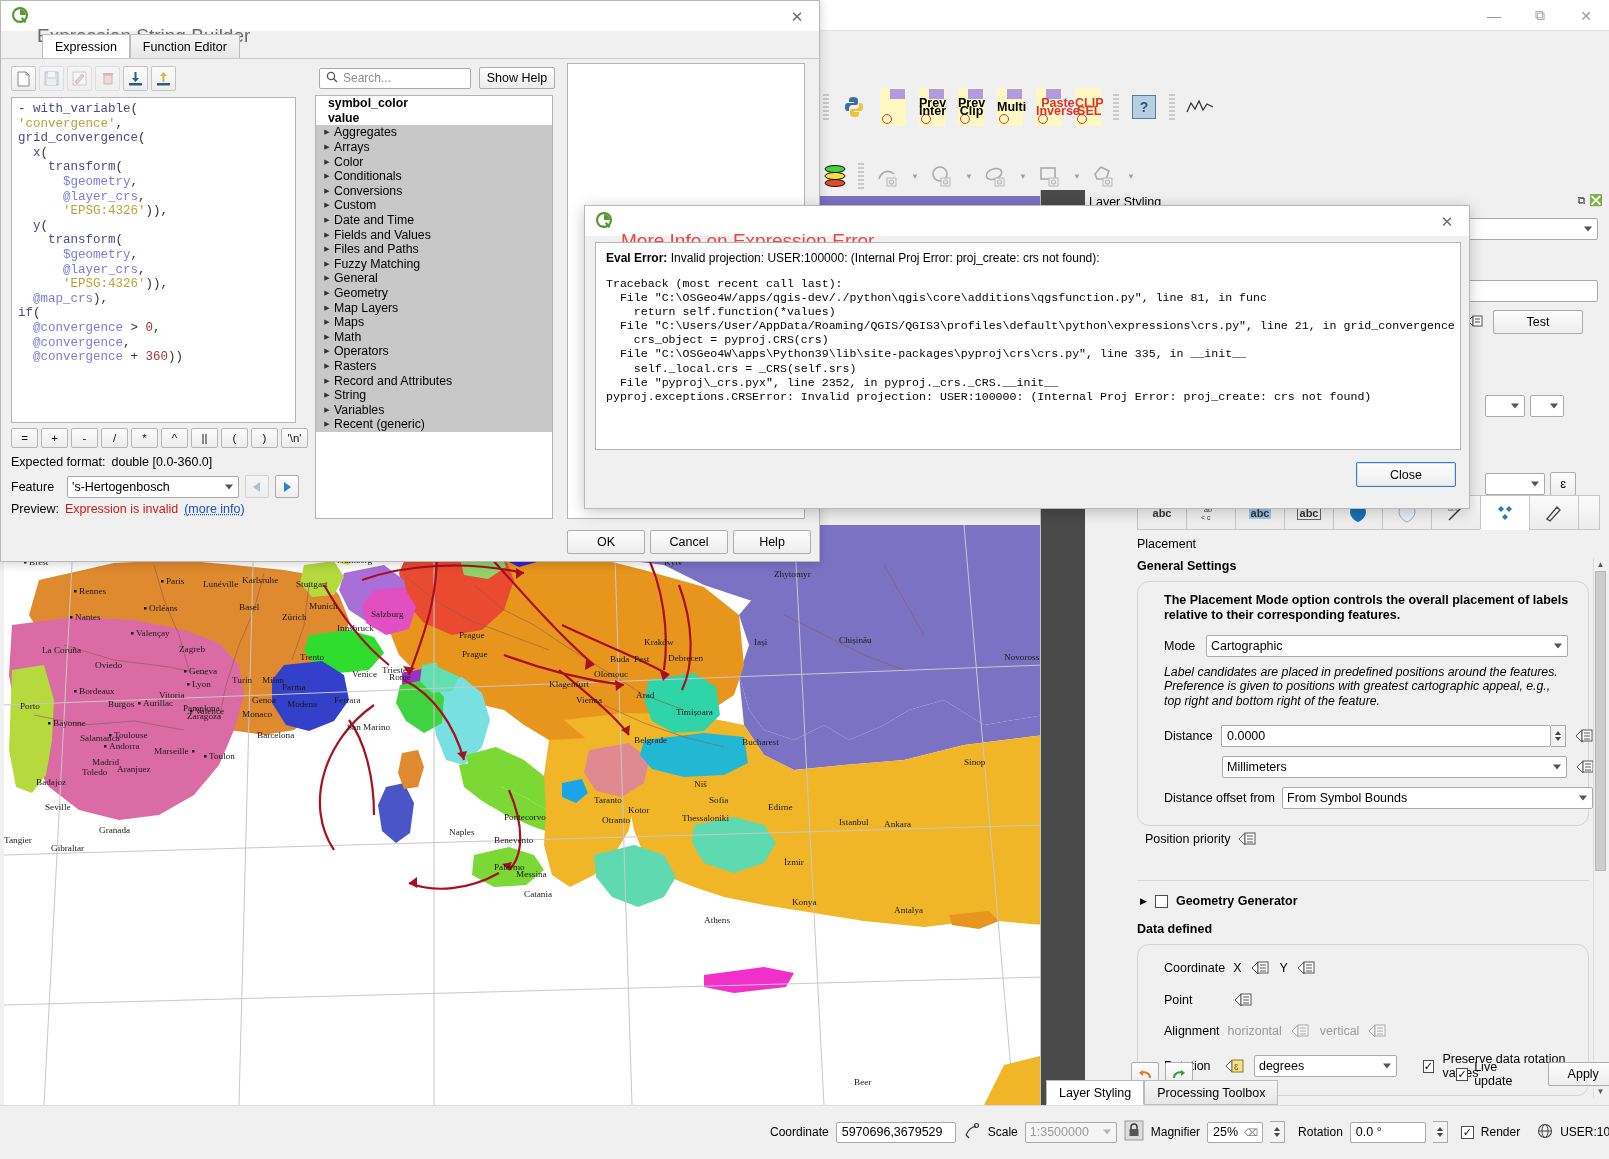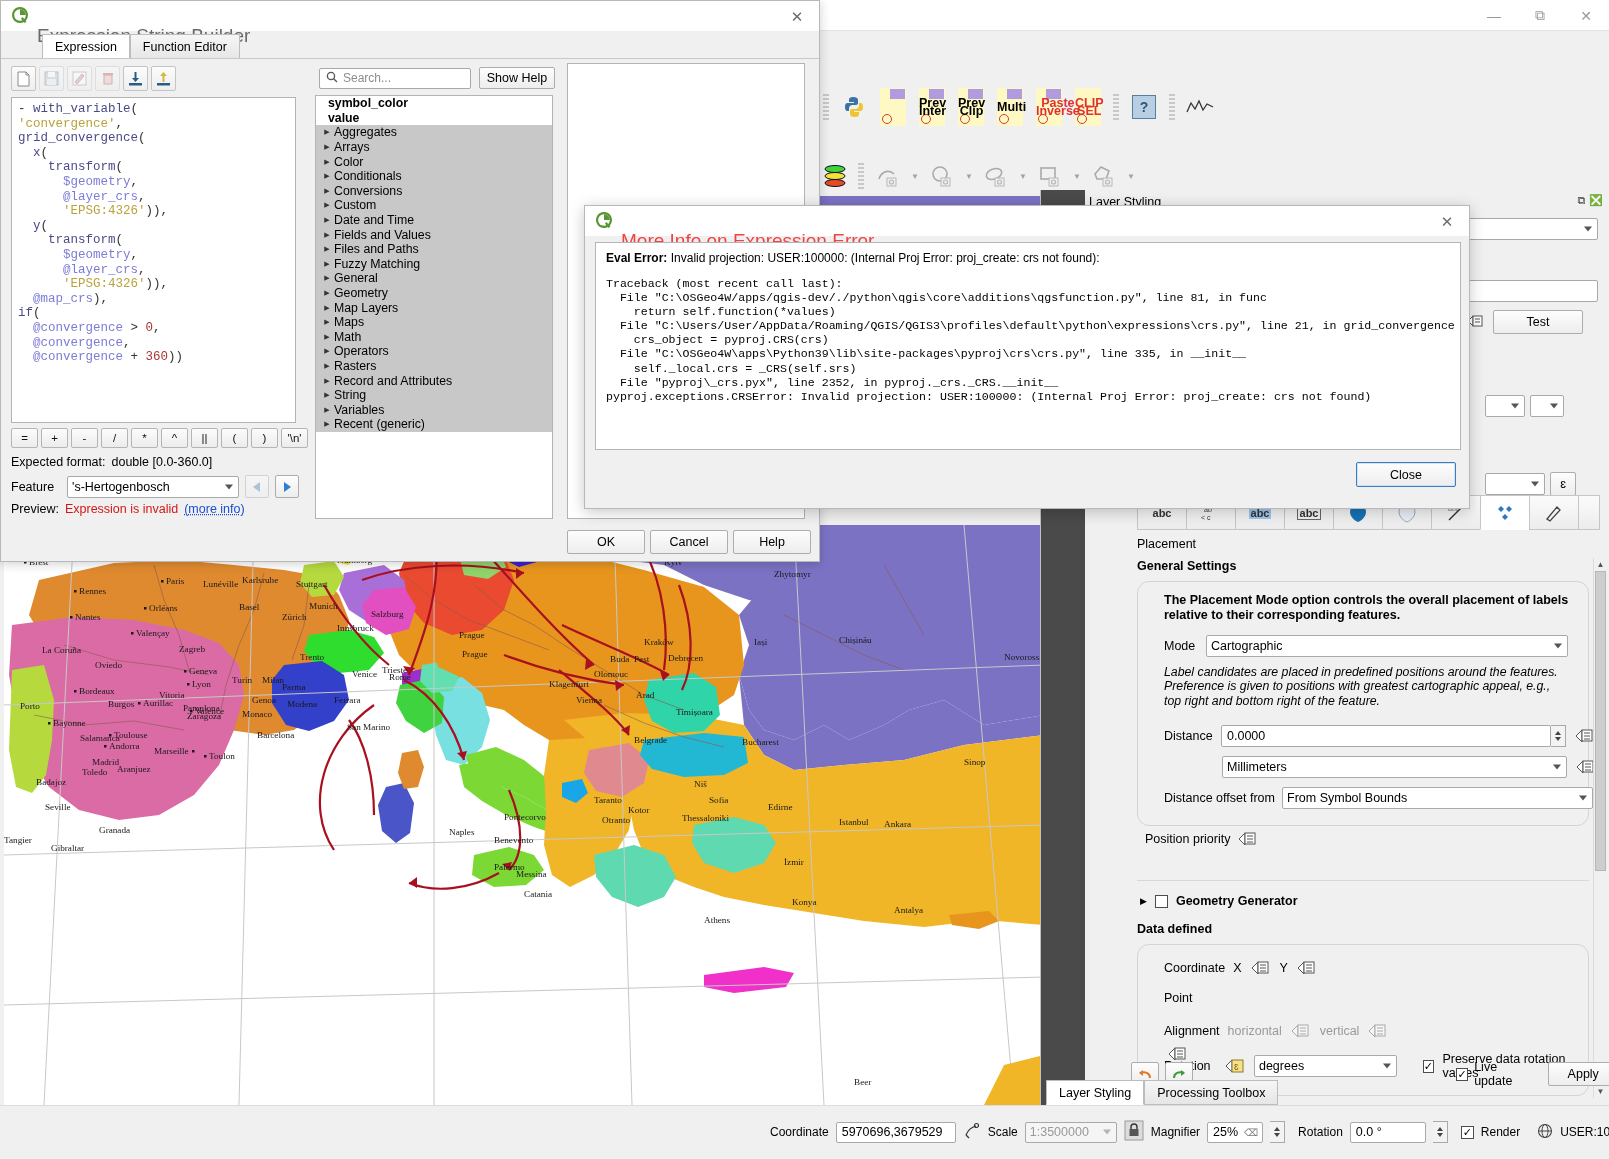--- a/index.html
+++ b/index.html
@@ -812,21 +812,21 @@
               <svg width="22" height="18" viewBox="0 0 22 18">
                   <path d="M2 9 L8 3 L8 15 Z" fill="#fff" stroke="#555"></path>
                   <rect x="8" y="3" width="10" height="11" fill="#fff" stroke="#555"></rect>
                   <line x1="10" y1="6" x2="16" y2="6" stroke="#555"></line>
                   <line x1="10" y1="9" x2="16" y2="9" stroke="#555"></line>
                   <line x1="10" y1="12" x2="16" y2="12" stroke="#555"></line>
                 </svg>
             </div>
           </div>
 
-          <div class="row" style="position:absolute; left:26px; top:46px; gap:40px;flex-direction:column;">
+          <div class="row" style="position:absolute; left:26px; top:46px; gap:40px;">
             <span class="lbl">Point</span>
             <div class="ddbtn">
               <svg width="22" height="18" viewBox="0 0 22 18">
                   <path d="M2 9 L8 3 L8 15 Z" fill="#fff" stroke="#555"></path>
                   <rect x="8" y="3" width="10" height="11" fill="#fff" stroke="#555"></rect>
                   <line x1="10" y1="6" x2="16" y2="6" stroke="#555"></line>
                   <line x1="10" y1="9" x2="16" y2="9" stroke="#555"></line>
                   <line x1="10" y1="12" x2="16" y2="12" stroke="#555"></line>
                 </svg>
             </div>

